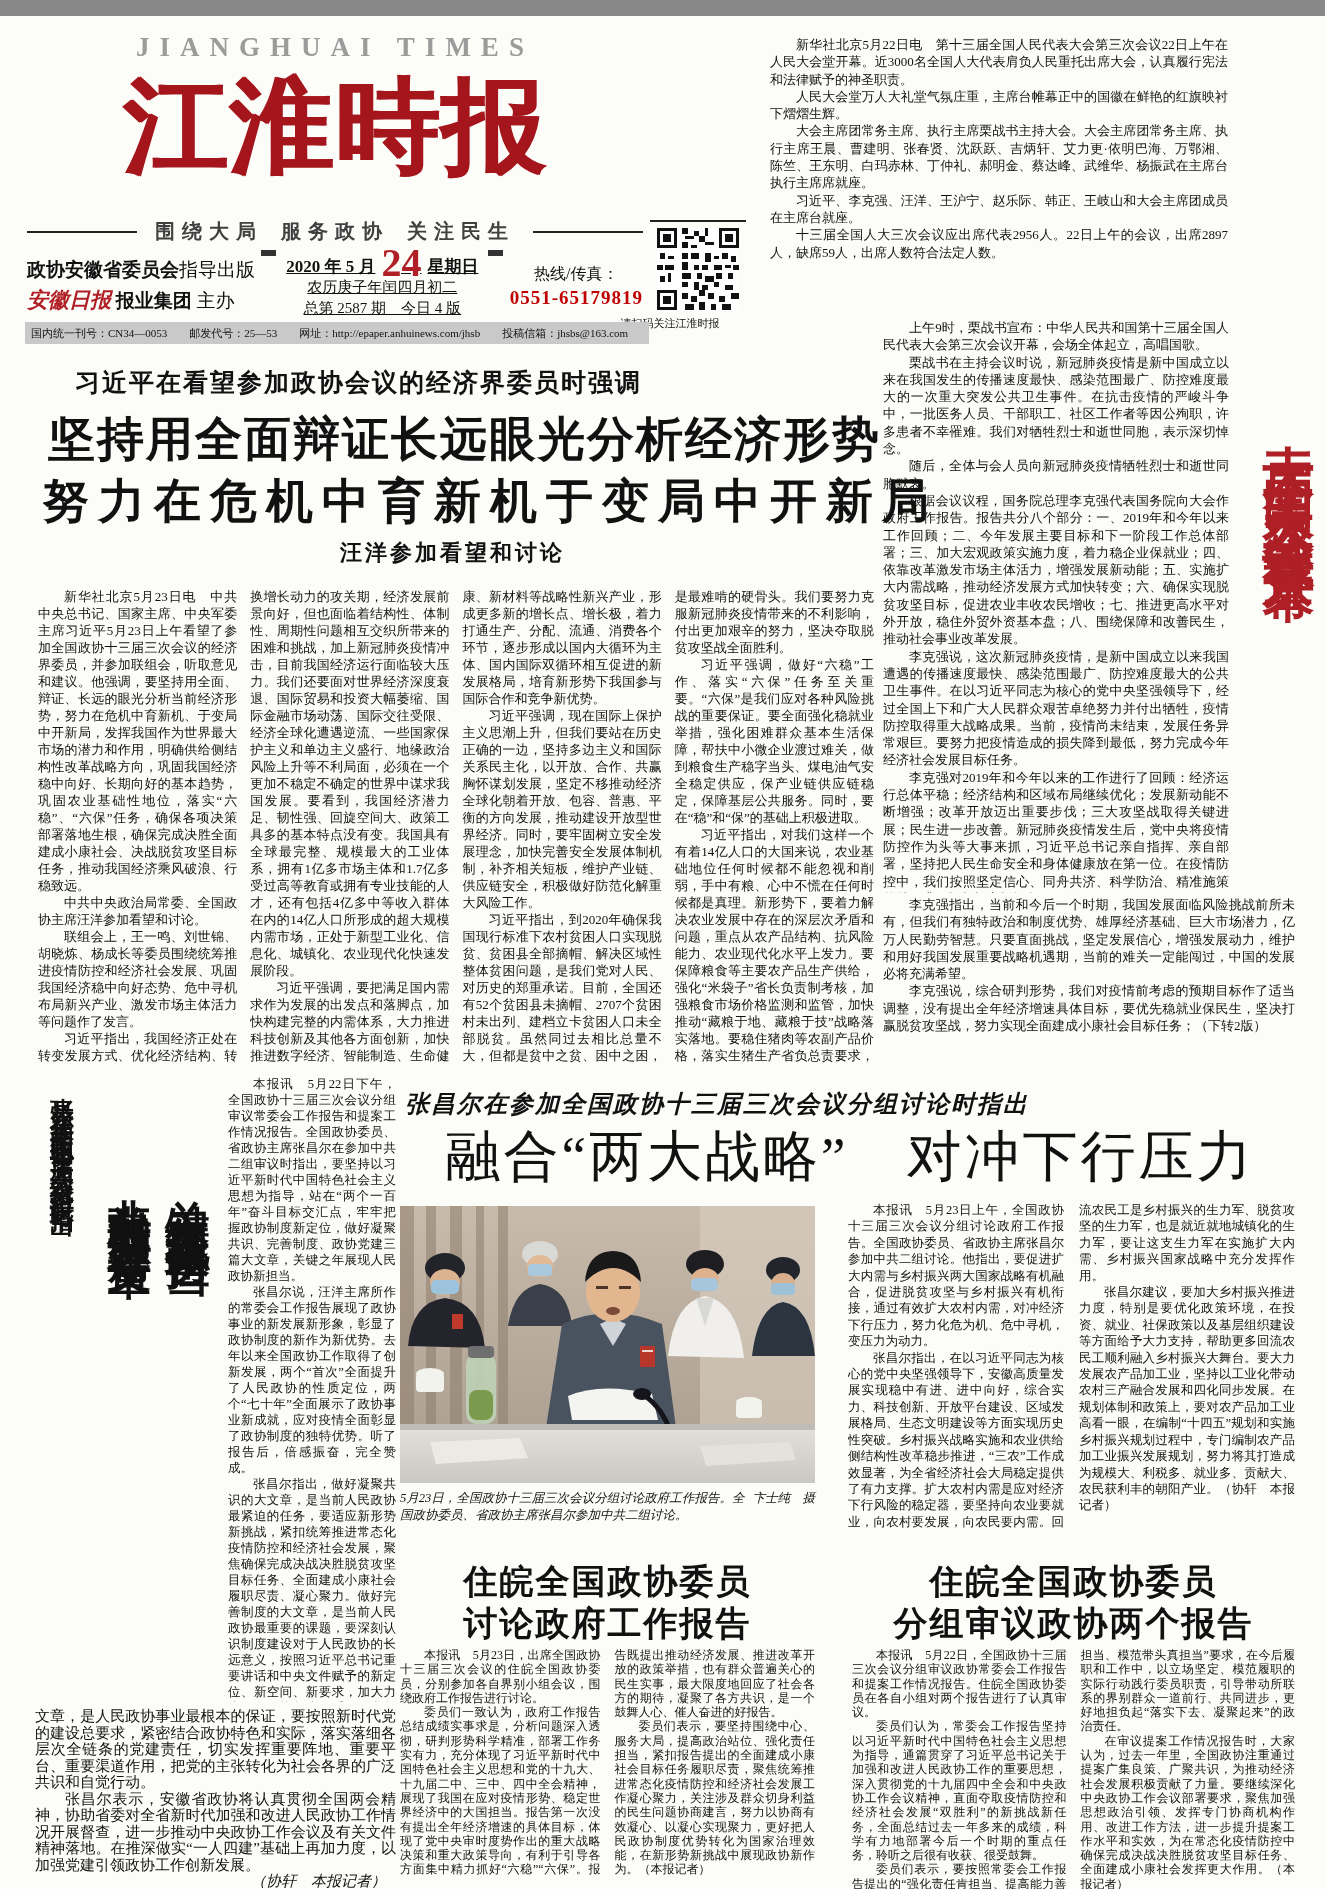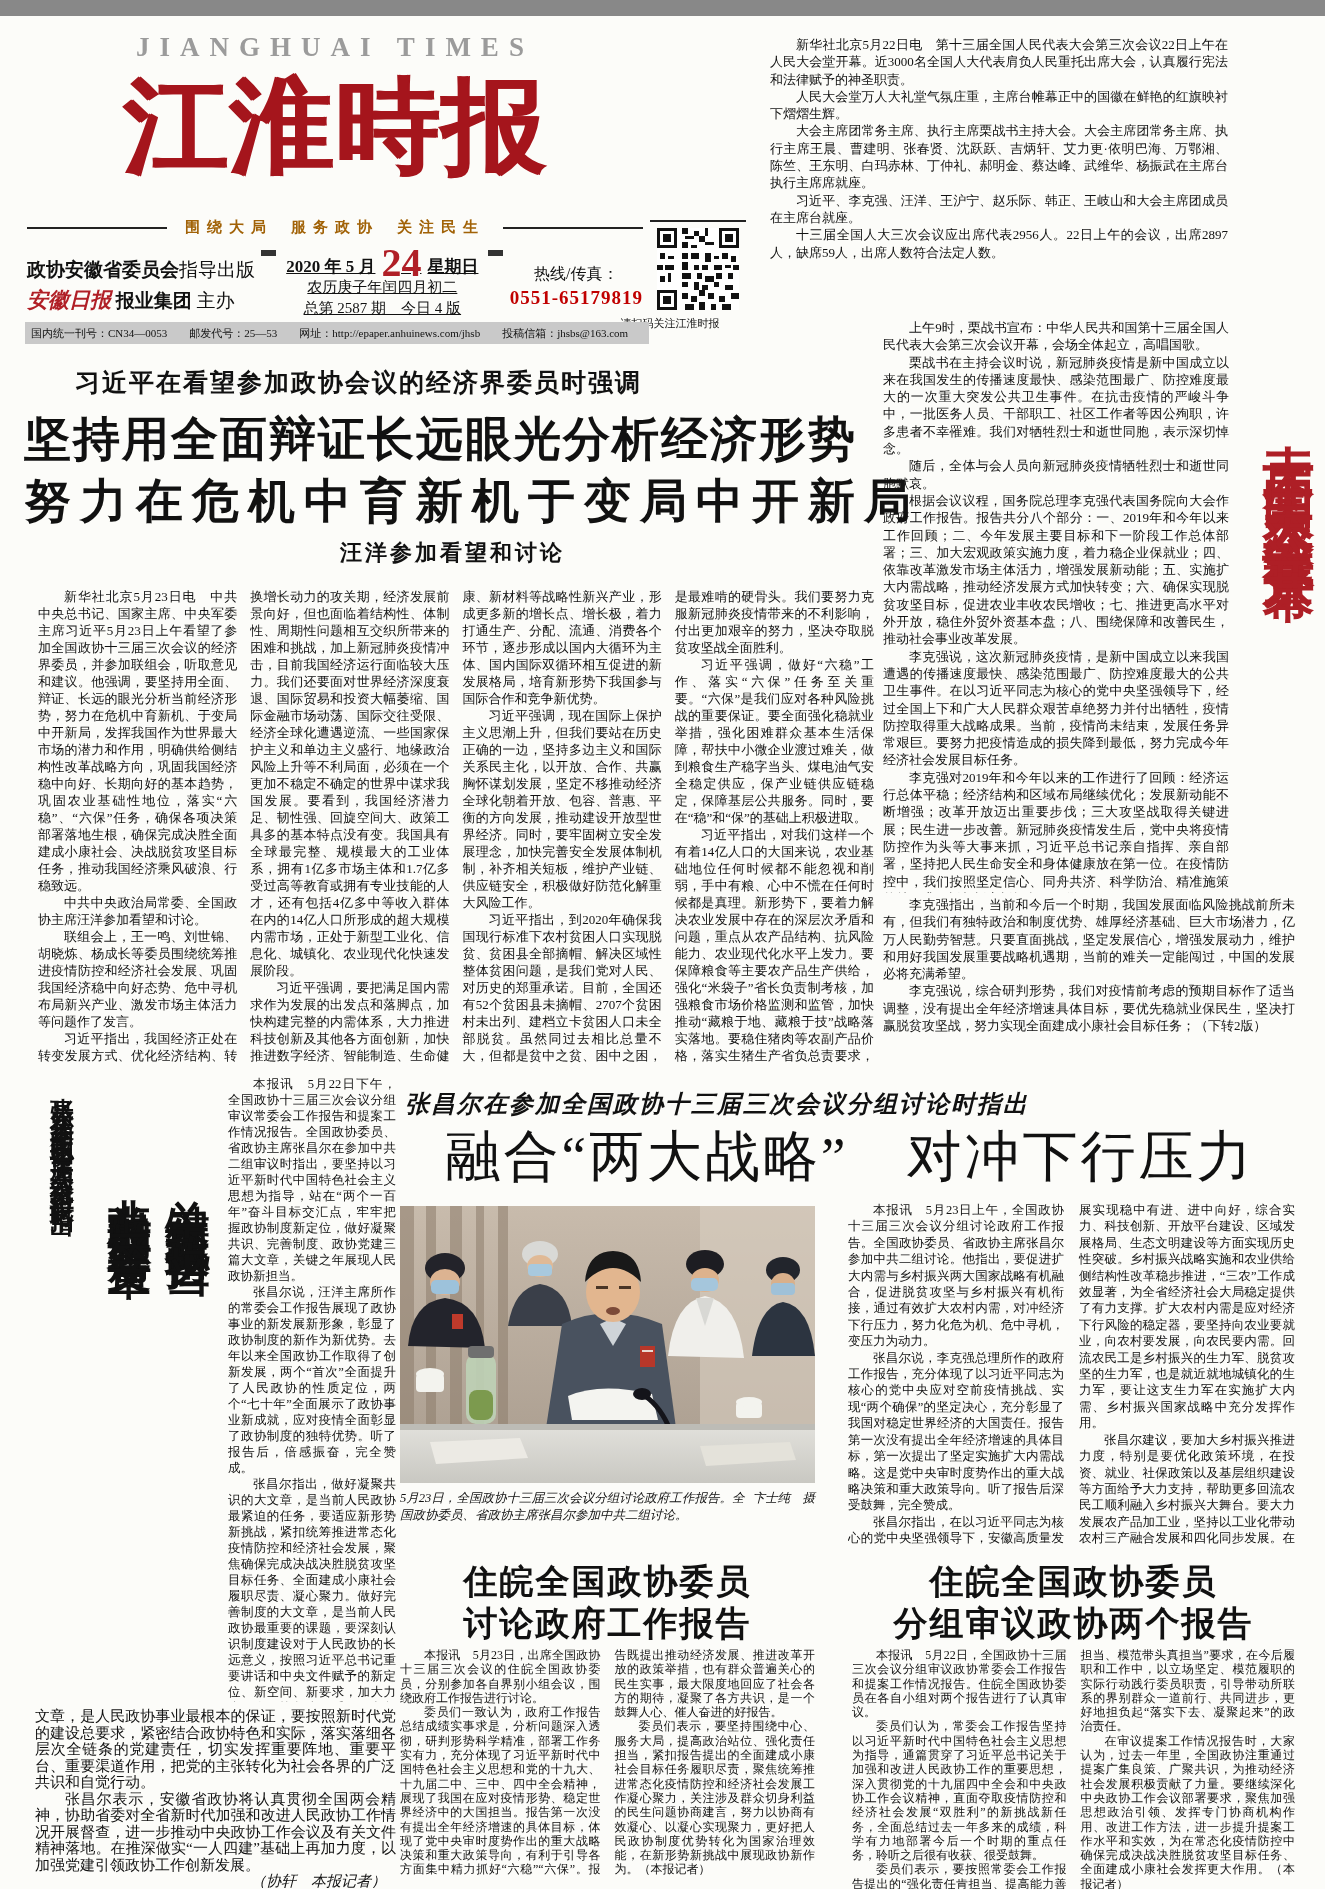--- a/index.html
+++ b/index.html
@@ -6,21 +6,21 @@
   .page{position:relative;width:1325px;height:1889px;margin:16px auto;background:#fcfcf9;overflow:hidden;
         font-family:"Liberation Serif","DejaVu Serif",serif;color:#111;}
   .abs{position:absolute;}
   
   .eng-title{left:27px;top:16px;width:616px;text-align:center;font-size:27px;font-weight:bold;
              letter-spacing:10px;color:#9b9b9b;font-family:"Liberation Serif",serif;}
   .logo{left:27px;top:46px;width:616px;text-align:center;font-size:104px;line-height:1.25;font-weight:900;
         color:#a5151c;letter-spacing:2px;text-shadow:2px 0 0 #a5151c;}
   .slogan-row{left:27px;top:202px;width:616px;display:flex;align-items:center;gap:18px;}
   .slogan-row .rule{flex:1;height:2px;background:#222;}
-  .slogan{font-size:15px;font-weight:900;color:#a16207;letter-spacing:7px;white-space:nowrap;}
+  .slogan{font-size:20px;font-weight:900;color:#404040;letter-spacing:7px;white-space:nowrap;}
   .info-row{left:27px;top:234px;width:616px;display:flex;align-items:center;justify-content:space-between;}
   .pub{line-height:30px;font-size:19px;white-space:nowrap;}
   .pub .b{font-weight:700;}
   .pub .script{color:#b01f26;font-style:italic;font-weight:bold;font-size:21px;}
   .datebox{display:flex;align-items:flex-start;text-decoration:underline;}
   .bracket{width:12px;border:3px solid #333;}
   .bracket.l{border-right:none;}
   .bracket.r{border-left:none;}
   .datebox .inner{padding:2px 10px;text-align:center;font-size:15px;line-height:21px;white-space:nowrap;}
   .date-main{font-size:17px;font-weight:bold;}
@@ -38,21 +38,21 @@
           font-family:"Liberation Sans","DejaVu Sans",sans-serif;}
   
   .bodytxt{font-size:13px;line-height:17.3px;text-align:justify;overflow:hidden;}
   .bodytxt p{margin:0;text-indent:2em;}
   .npc-top{left:770px;top:20px;width:458px;height:282px;}
   .npc-col{left:883px;top:303px;width:346px;height:574px;}
   .npc-tail{left:883px;top:880px;width:412px;height:172px;}
   
   .lead-kicker{left:75px;top:350px;font-size:25px;font-weight:900;letter-spacing:2px;
                font-family:"Liberation Sans","DejaVu Sans",sans-serif;}
-  .lead-h1{left:24px;width:845px;font-size:47px;font-weight:900;white-space:nowrap;
+  .lead-h1{left:42px;width:845px;text-align:center;font-size:47px;font-weight:900;white-space:nowrap;
            font-family:"Liberation Sans","DejaVu Sans",sans-serif;}
   .lead-h1.l1{top:392px;letter-spacing:2px;}
   .lead-h1.l2{top:454px;letter-spacing:9px;}
   .lead-sub{left:30px;top:522px;width:845px;text-align:center;font-size:22px;font-weight:900;letter-spacing:3px;}
   .lead-body{left:38px;top:572px;width:836px;height:480px;column-count:4;column-gap:13px;
              font-size:13px;line-height:17px;}
   
   .rev-vkicker{left:46px;top:1062px;height:640px;writing-mode:vertical-rl;font-size:24px;
                letter-spacing:5px;font-weight:bold;}
   .rev-vh{top:1148px;height:500px;writing-mode:vertical-rl;font-size:44px;font-weight:900;
@@ -276,21 +276,20 @@
       </g>
     </svg>
   </div>
   <div class="abs photo-caption">
     <span class="credit">卞士纯　摄</span>
     <span>5月23日，全国政协十三届三次会议分组讨论政府工作报告。全国政协委员、省政协主席张昌尔参加中共二组讨论。</span>
   </div>
 
   <div class="abs bodytxt talk-cols">
     <p>本报讯　5月23日上午，全国政协十三届三次会议分组讨论政府工作报告。全国政协委员、省政协主席张昌尔参加中共二组讨论。他指出，要促进扩大内需与乡村振兴两大国家战略有机融合，促进脱贫攻坚与乡村振兴有机衔接，通过有效扩大农村内需，对冲经济下行压力，努力化危为机、危中寻机，变压力为动力。</p>
-      <p>张昌尔说，李克强总理所作的政府工作报告，充分体现了以习近平同志为核心的党中央应对空前疫情挑战、实现“两个确保”的坚定决心，充分彰显了我国对稳定世界经济的大国责任。报告第一次没有提出全年经济增速的具体目标，第一次提出了坚定实施扩大内需战略。这是党中央审时度势作出的重大战略决策和重大政策导向。听了报告后深受鼓舞，完全赞成。</p>
     <p>张昌尔指出，在以习近平同志为核心的党中央坚强领导下，安徽高质量发展实现稳中有进、进中向好，综合实力、科技创新、开放平台建设、区域发展格局、生态文明建设等方面实现历史性突破。乡村振兴战略实施和农业供给侧结构性改革稳步推进，“三农”工作成效显著，为全省经济社会大局稳定提供了有力支撑。扩大农村内需是应对经济下行风险的稳定器，要坚持向农业要就业，向农村要发展，向农民要内需。回流农民工是乡村振兴的生力军、脱贫攻坚的生力军，也是就近就地城镇化的生力军，要让这支生力军在实施扩大内需、乡村振兴国家战略中充分发挥作用。</p>
       <p>张昌尔建议，要加大乡村振兴推进力度，特别是要优化政策环境，在投资、就业、社保政策以及基层组织建设等方面给予大力支持，帮助更多回流农民工顺利融入乡村振兴大舞台。要大力发展农产品加工业，坚持以工业化带动农村三产融合发展和四化同步发展。在规划体制和政策上，要对农产品加工业高看一眼，在编制“十四五”规划和实施乡村振兴规划过程中，专门编制农产品加工业振兴发展规划，努力将其打造成为规模大、利税多、就业多、贡献大、农民获利丰的朝阳产业。（协轩　本报记者）</p>
   </div>
 
   <div class="abs box-h bl-h">
     <div>住皖全国政协委员</div>
       <div>讨论政府工作报告</div>
   </div>
   <div class="abs bodytxt box-cols bl-cols">
     <p>本报讯　5月23日，出席全国政协十三届三次会议的住皖全国政协委员，分别参加各自界别小组会议，围绕政府工作报告进行讨论。</p>

